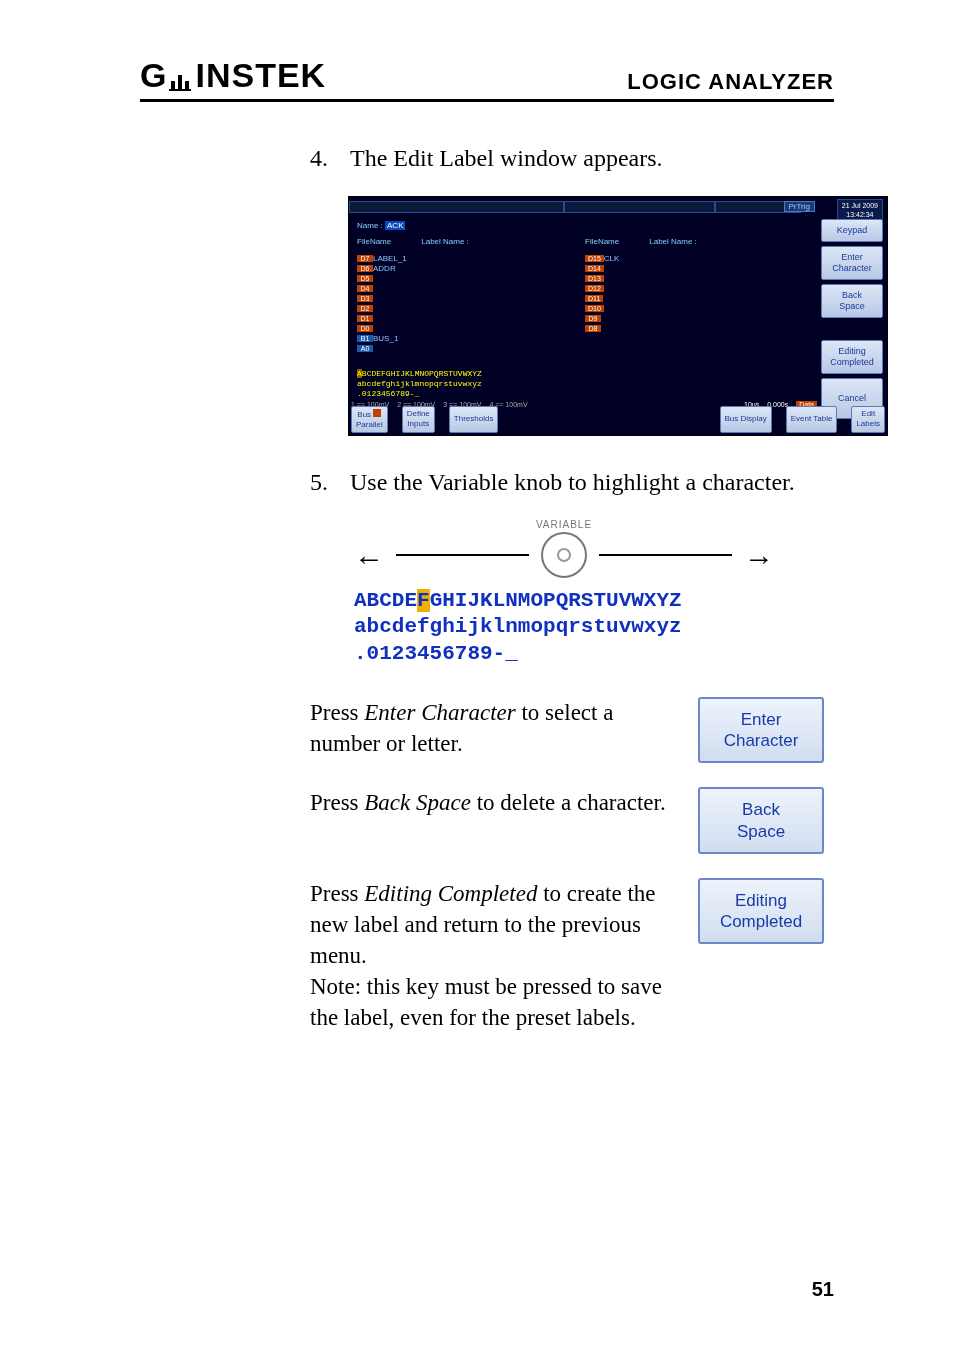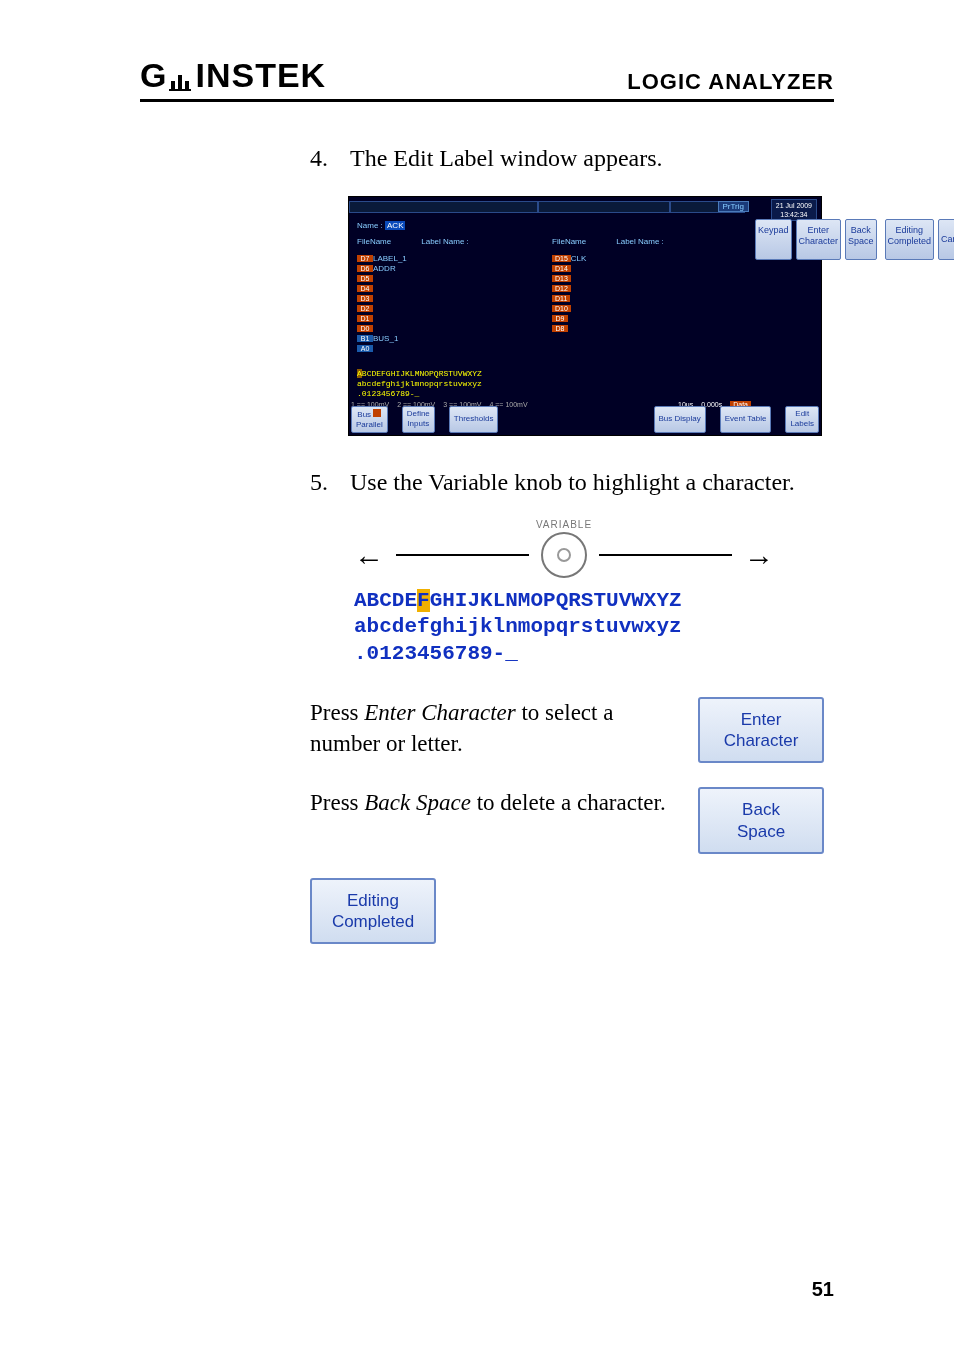--- a/index.html
+++ b/index.html
@@ -7,26 +7,26 @@
     .page { padding:56px 120px 0 140px; }
     .header { display:flex; justify-content:space-between; align-items:flex-end; border-bottom:3px solid #000; padding-bottom:4px; margin-bottom:40px; }
     .logo { display:flex; align-items:center; gap:4px; }
     .logo-g { font-size:34px; font-weight:900; font-family:Arial,sans-serif; letter-spacing:-1px; }
     .logo-instek { font-size:34px; font-weight:900; font-family:Arial,sans-serif; letter-spacing:1px; }
     .header-right { font-size:22px; font-family:Arial,sans-serif; font-weight:700; letter-spacing:1px; }
     .content { padding-left:170px; padding-right:10px; }
     .step { display:flex; gap:14px; margin-bottom:20px; font-size:24px; line-height:1.4; }
     .step-num { min-width:26px; }
     .step-text { flex:1; }
-    .screenshot { margin:12px 0 30px 38px; border:1px solid #000; width:474px; height:240px; background:#000025; position:relative; font-family:Arial,sans-serif; font-size:8px; color:#a8c8ff; }
+    .screenshot { margin:12px 0 30px 38px; border:1px solid #000; width:540px; height:240px; background:#000025; position:relative; font-family:Arial,sans-serif; font-size:8px; color:#a8c8ff; }
     .scr-topbar { position:absolute; top:4px; left:0; right:0; height:16px; display:flex; }
     .scr-tb-seg { height:12px; border:1px solid #2a4a8a; background:#0a1a3a; }
     .scr-prtrig { position:absolute; top:4px; right:72px; background:#1a3a7a; color:#8cf; border:1px solid #4a7aba; padding:0 4px; font-size:8px; }
     .scr-date { position:absolute; top:2px; right:4px; background:#0a1a4a; color:#fff; padding:1px 4px; font-size:7px; line-height:9px; text-align:center; border:1px solid #2a4a8a; }
-    .scr-sidebar { position:absolute; top:22px; right:4px; width:62px; display:flex; flex-direction:row; gap:4px; }
+    .scr-sidebar { position:absolute; top:22px; right:4px; width:62px; display:flex; flex-direction:column; gap:4px; }
     .scr-sb-btn { background:linear-gradient(#dde6f5,#b8c8e5); border:1px solid #5a7ab8; color:#1a3a9a; text-align:center; padding:5px 2px; font-size:9px; line-height:11px; border-radius:2px; }
     .scr-sb-btn.tall { padding:14px 2px; }
     .scr-name { position:absolute; top:24px; left:8px; color:#8cf; font-size:8px; }
     .scr-name-val { background:#0a4aba; color:#fff; padding:0 2px; }
     .scr-cols { position:absolute; top:40px; left:8px; right:74px; display:flex; }
     .scr-col { flex:1; }
     .scr-col-hdr { color:#8cf; font-size:8px; margin-bottom:8px; }
     .scr-row { display:flex; align-items:center; height:10px; }
     .scr-chip { background:#c04000; color:#fff; padding:0 3px; font-size:7px; min-width:16px; text-align:center; }
     .scr-chip.blue { background:#1a5aaa; }
@@ -274,20 +274,24 @@
       <div class="action-text">
         <span>Press </span><span class="em">Back Space</span><span> to delete a character.</span>
       </div>
       <div class="soft-btn">
         <div>Back</div>
         <div>Space</div>
       </div>
     </div>
 
     <div class="action-block">
+      <div class="action-text">
+        <div><span>Press </span><span class="em">Editing Completed</span><span> to create the new label and return to the previous menu.</span></div>
+        <div>Note: this key must be pressed to save the label, even for the preset labels.</div>
+      </div>
       <div class="soft-btn">
         <div>Editing</div>
         <div>Completed</div>
       </div>
     </div>
 
   </div>
 </div>
 
 <div class="page-num">51</div>

